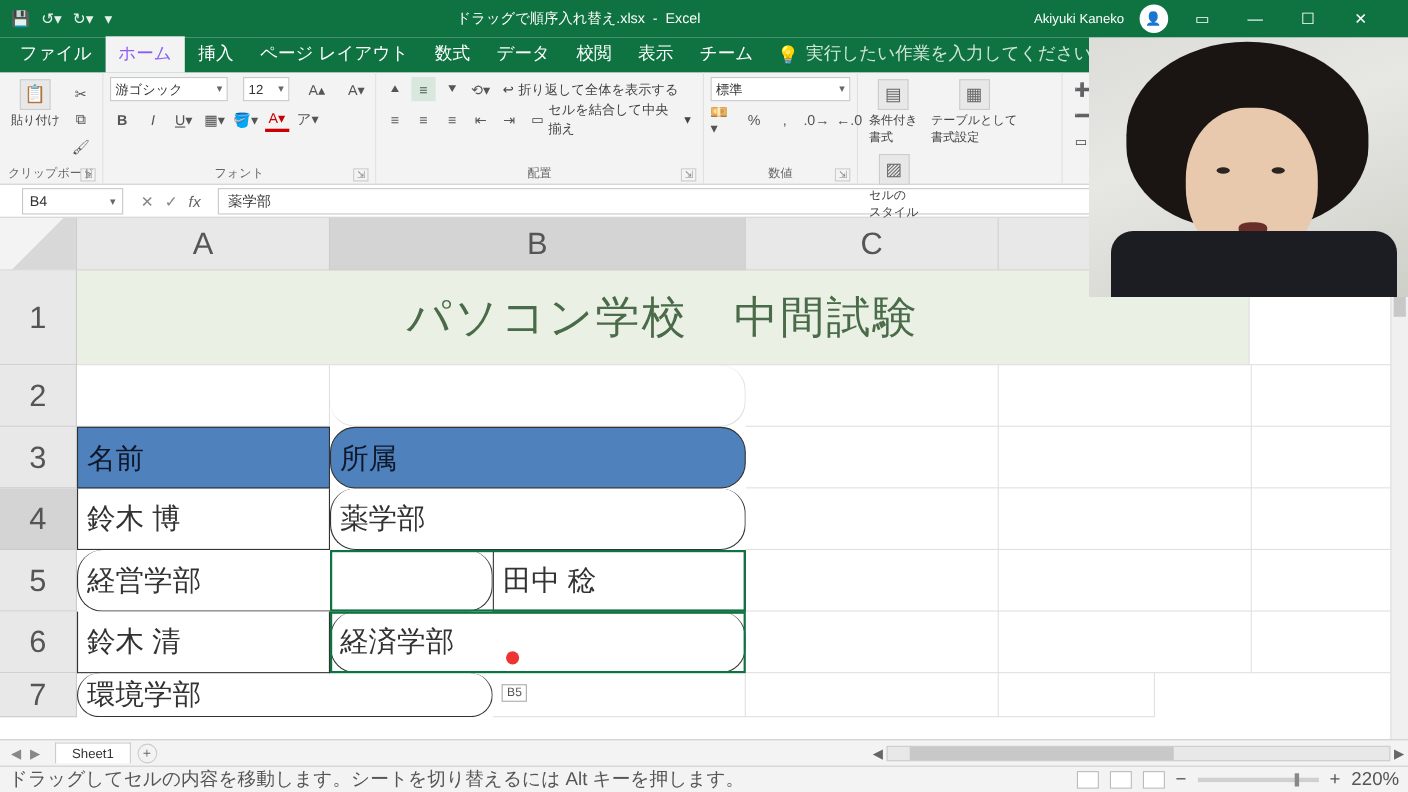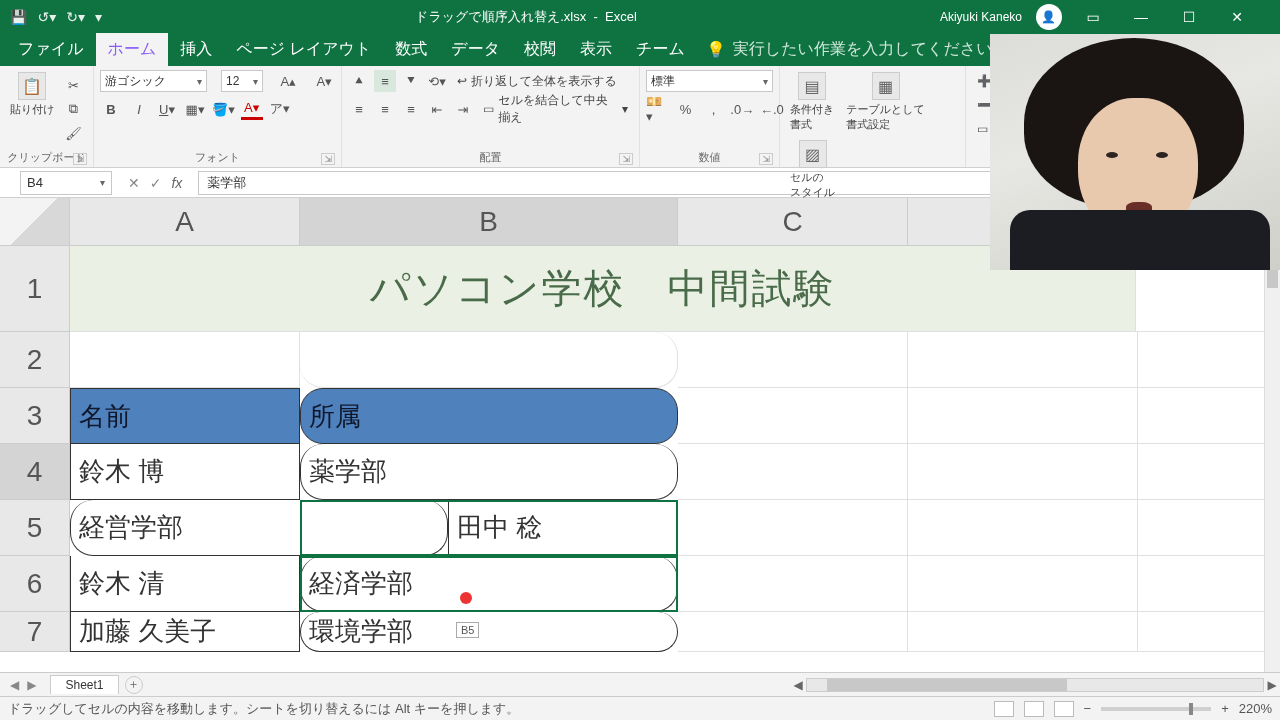--- a/index.html
+++ b/index.html
@@ -72,21 +72,21 @@
 .sheettabs { height:24px; border-top:1px solid #ccc; display:flex; align-items:center; font-size:12px; background:#f3f3f3; }
 .sheettabs .nav { display:flex; gap:8px; padding:0 10px; color:#888; }
 .sheettabs .tab { padding:2px 14px; background:#fff; border:1px solid #ccc; border-bottom:none; margin-left:4px; }
 .sheettabs .add { margin-left:6px; width:18px; height:18px; border:1px solid #ccc; border-radius:50%; display:flex; align-items:center; justify-content:center; color:#666;}
 .sheettabs .hscroll { margin-left:auto; flex:0 0 490px; height:16px; display:flex; align-items:center; }
 .sheettabs .hscroll .track{ flex:1; height:14px; background:#e8e8e8; border:1px solid #ccc; position:relative;}
 .sheettabs .hscroll .thumb{ position:absolute; left:20px; width:240px; top:0; bottom:0; background:#c8c8c8;}
 .sheettabs .hscroll .arr{ width:16px; text-align:center; color:#666;}
 
 
-.status { height:24px; border-top:1px solid #ccc; display:flex; align-items:center; font-size:13px; background:#f3f3f3; padding:0 8px; color:#555; }
+.status { height:24px; border-top:1px solid #ccc; display:flex; align-items:center; font-size:17px; background:#f3f3f3; padding:0 8px; color:#555; }
 .status .right { margin-left:auto; display:flex; align-items:center; gap:10px;}
 .viewbtn { width:20px; height:16px; border:1px solid #bbb; background:#fff;}
 .slider { width:110px; height:4px; background:#d0d0d0; position:relative; }
 .slider::after{content:"";position:absolute;right:18px;top:-4px;width:4px;height:12px;background:#888;}
 
 
 .webcam { position:absolute; right:0; top:34px; width:290px; height:236px; background:linear-gradient(160deg,#dcdcd8 0%,#e7e7e3 40%,#cfcfca 100%); }
 .webcam .hair{position:absolute;top:4px;left:34px;width:220px;height:170px;background:#1a1513;border-radius:50% 50% 44% 44%;}
 .webcam .face{position:absolute;top:64px;left:88px;width:120px;height:140px;background:#e9c9ae;border-radius:46% 46% 48% 48%;}
 .webcam .body{position:absolute;bottom:0;left:20px;right:10px;height:60px;background:#1b1d22;border-radius:20px 20px 0 0;}
@@ -329,21 +329,20 @@
   <div class="row tbl">
     <div class="rh">6</div>
     <div class="cell A">鈴木 清</div>
     <div class="cell B">経済学部</div>
     <div class="cell C"></div>
       <div class="cell D"></div>
       <div class="cell E"></div>
   </div>
   <div class="row tbl" style="height:40px">
     <div class="rh">7</div>
-    <div class="cell A">加藤 久美子</div>
     <div class="cell B">環境学部</div>
     <div class="cell C"></div>
       <div class="cell D"></div>
       <div class="cell E"></div>
   </div>
 
   <div class="dragsel" style="left:300px;top:302px;width:378px;height:56px"></div>
 
   <div class="dragsel" style="left:300px;top:358px;width:378px;height:56px;border-color:#0e7241"></div>
   <div class="reddot" style="left:460px;top:394px"></div>

